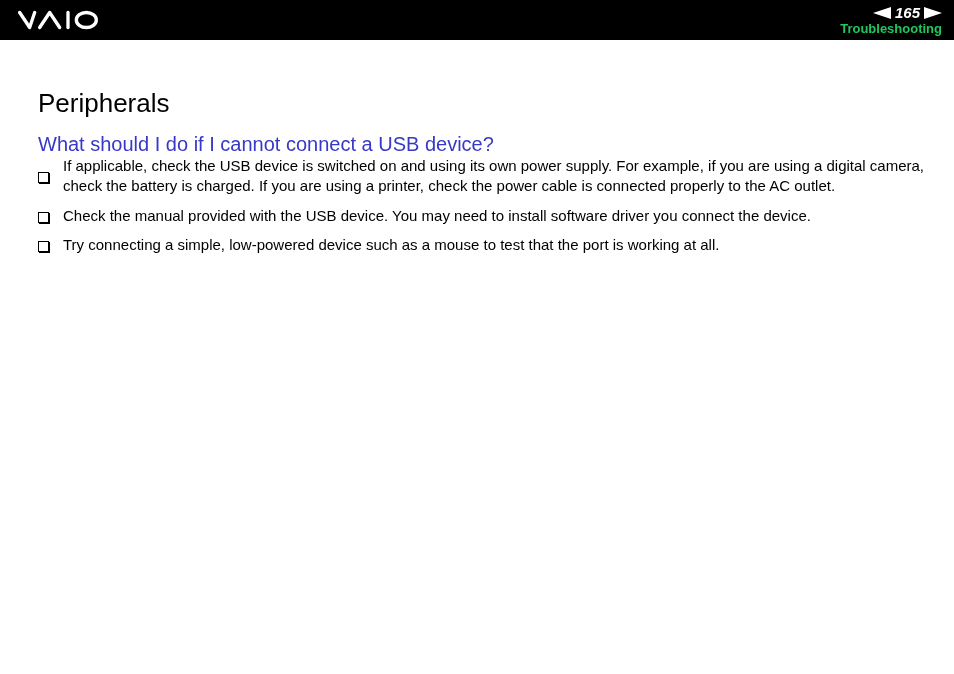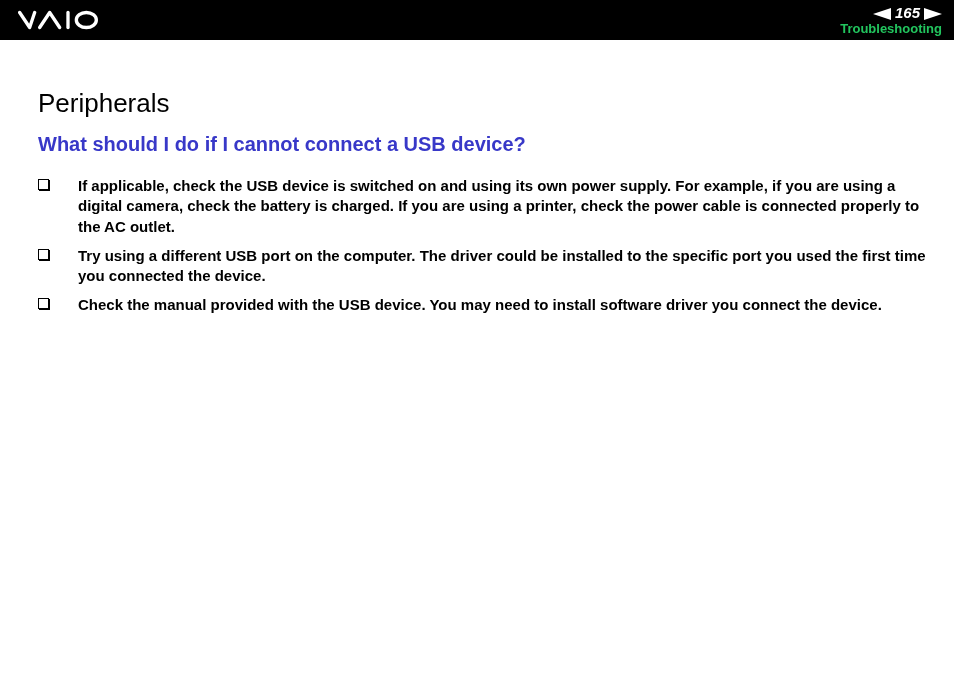--- a/index.html
+++ b/index.html
@@ -26,21 +26,21 @@
     .header-right {
       text-align: right;
       display: flex;
       flex-direction: column;
       align-items: flex-end;
       gap: 0;
       line-height: 1;
     }
     .page-nav {
       display: flex;
-      align-items: flex-end;
+      align-items: center;
       gap: 4px;
       margin-bottom: 2px;
     }
     .arrow-left {
       width: 0; height: 0;
       border-top: 6px solid transparent;
       border-bottom: 6px solid transparent;
       border-right: 18px solid #fff;
     }
     .arrow-right {
@@ -65,36 +65,35 @@
     }
     .title {
       font-size: 26px;
       font-weight: normal;
       color: #000;
       margin-bottom: 14px;
     }
     .subtitle {
       font-size: 20px;
       color: #3838c8;
-      font-weight: bold;
-      margin-bottom: 20px;
+      font-weight: normal;
+      margin-bottom: 0;
     }
     .bullets {
       list-style: none;
       padding-left: 0;
     }
     .bullets li {
       font-size: 15px;
       line-height: 1.35;
       color: #000;
       margin-bottom: 9px;
       display: flex;
-      align-items: flex-start;
-      gap: 29px;
-      font-weight: bold;
+      align-items: center;
+      gap: 14px;
     }
     .bullet-box {
       flex: 0 0 auto;
       width: 11px;
       height: 11px;
       border: 1.5px solid #000;
       box-shadow: 1px 1px 0 #000;
       margin-top: 3px;
     }
     .bullet-text { flex: 1; }
@@ -124,20 +123,20 @@
 <div class="content">
   <h1 class="title">Peripherals</h1>
   <h2 class="subtitle">What should I do if I cannot connect a USB device?</h2>
   <ul class="bullets">
     <li>
       <span class="bullet-box"></span>
       <span class="bullet-text">If applicable, check the USB device is switched on and using its own power supply. For example, if you are using a digital camera, check the battery is charged. If you are using a printer, check the power cable is connected properly to the AC outlet.</span>
     </li>
     <li>
       <span class="bullet-box"></span>
-      <span class="bullet-text">Try using a different USB port on the computer. The driver could be installed to the specific port you used the first time you connected the device.</span>
+      <span class="bullet-text">Check the manual provided with the USB device. You may need to install software driver you connect the device.</span>
     </li>
     <li>
       <span class="bullet-box"></span>
-      <span class="bullet-text">Check the manual provided with the USB device. You may need to install software driver you connect the device.</span>
+      <span class="bullet-text">Try connecting a simple, low-powered device such as a mouse to test that the port is working at all.</span>
     </li>
   </ul>
 </div>
 
 </body></html>

